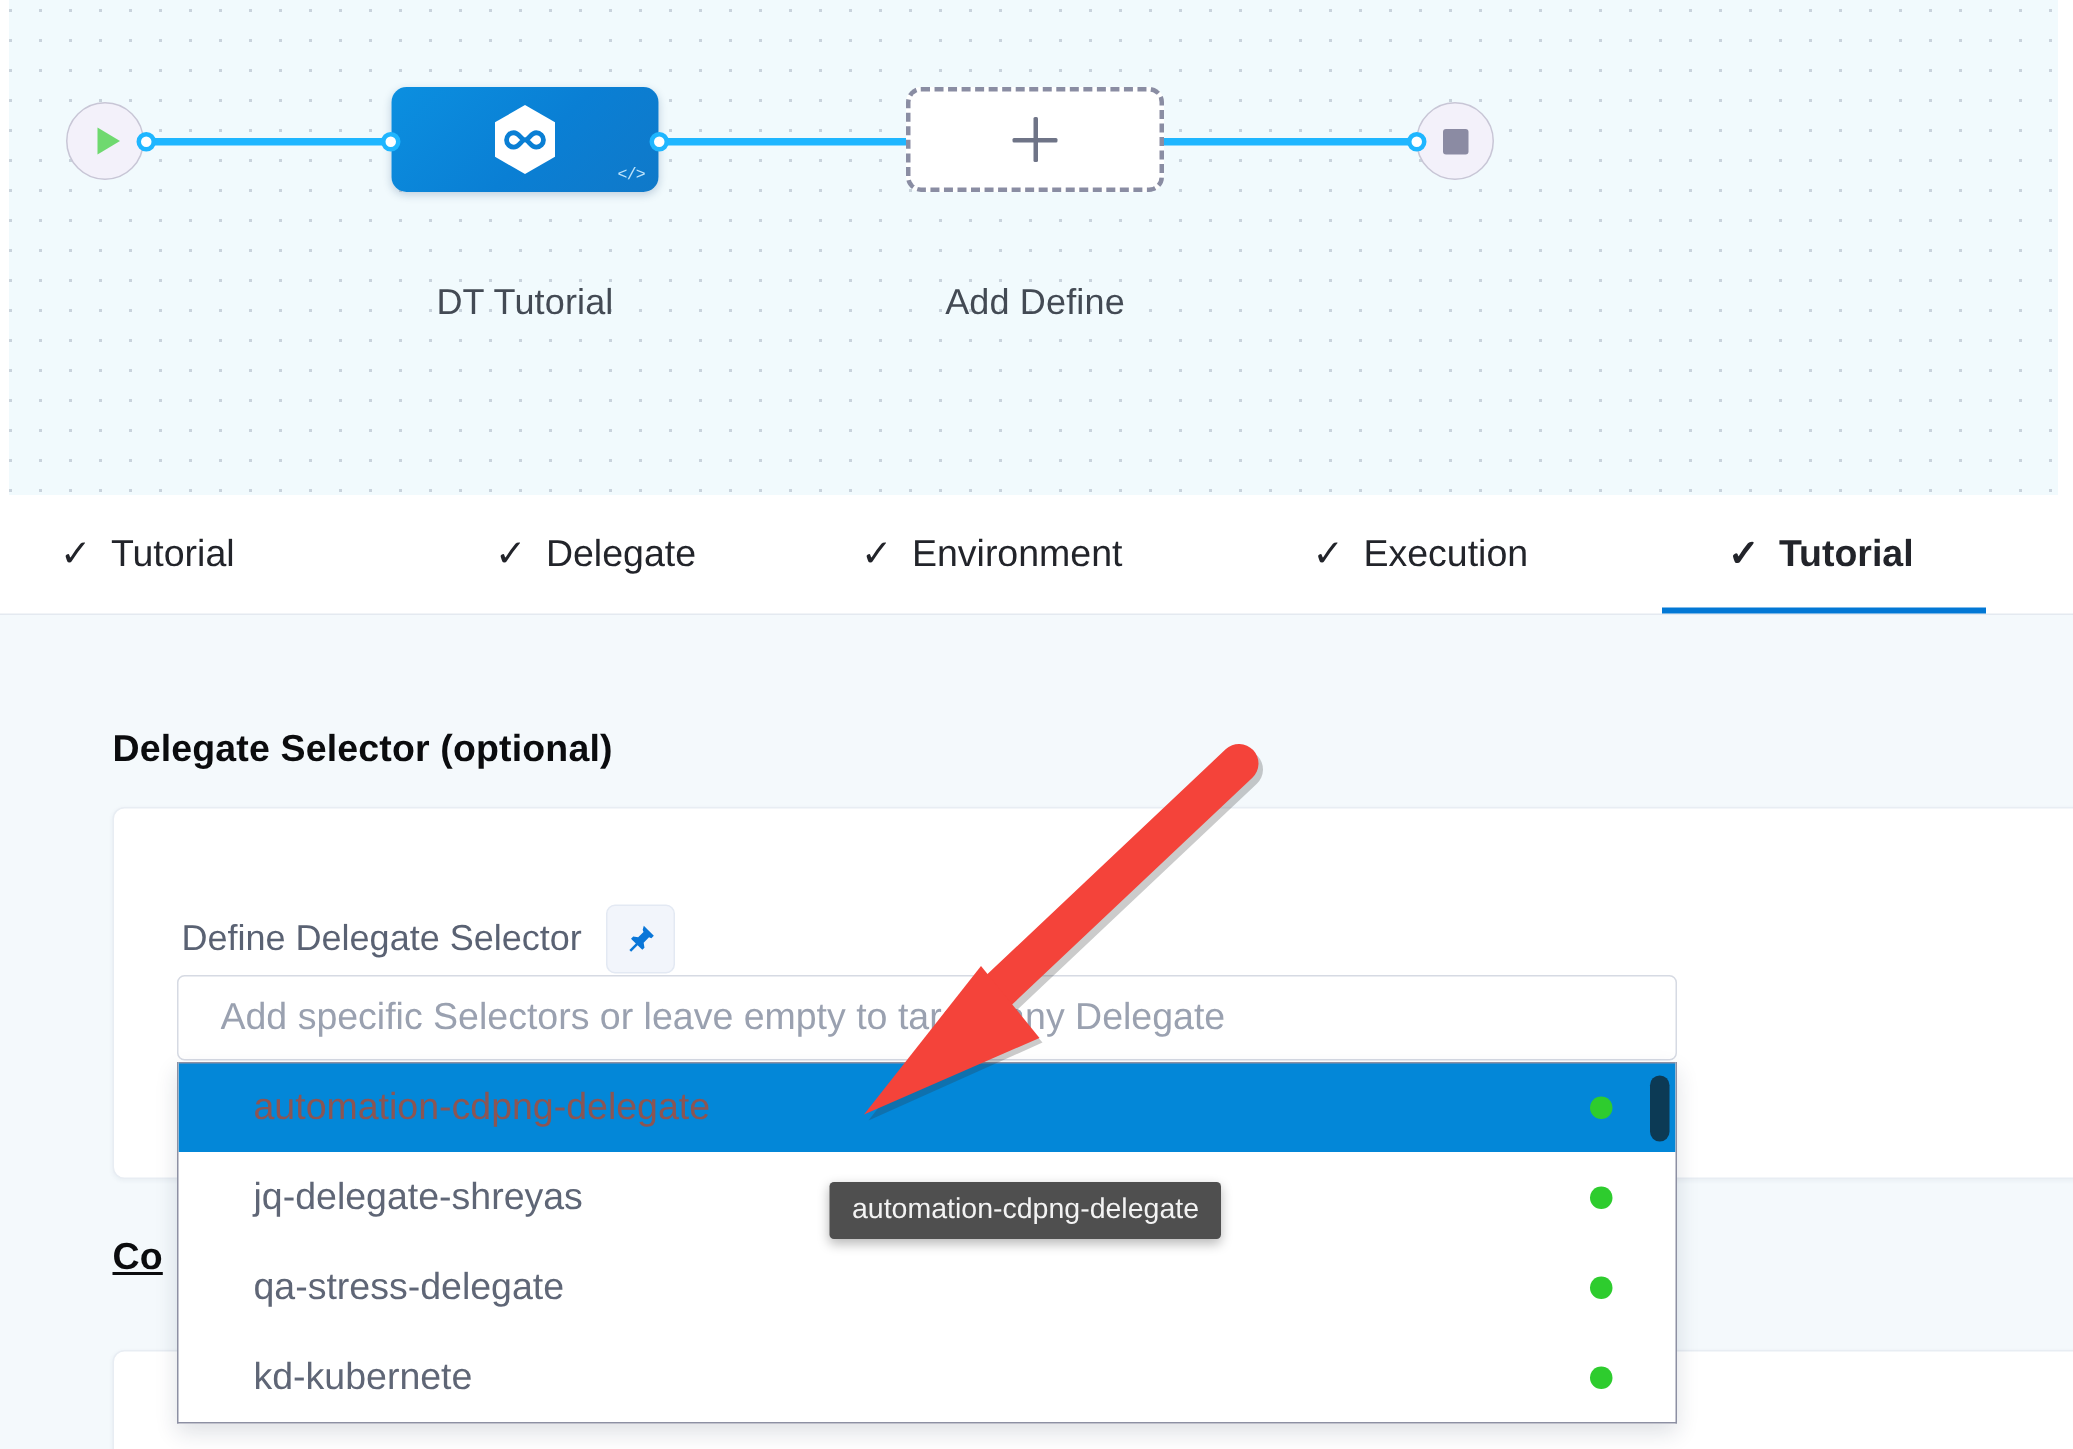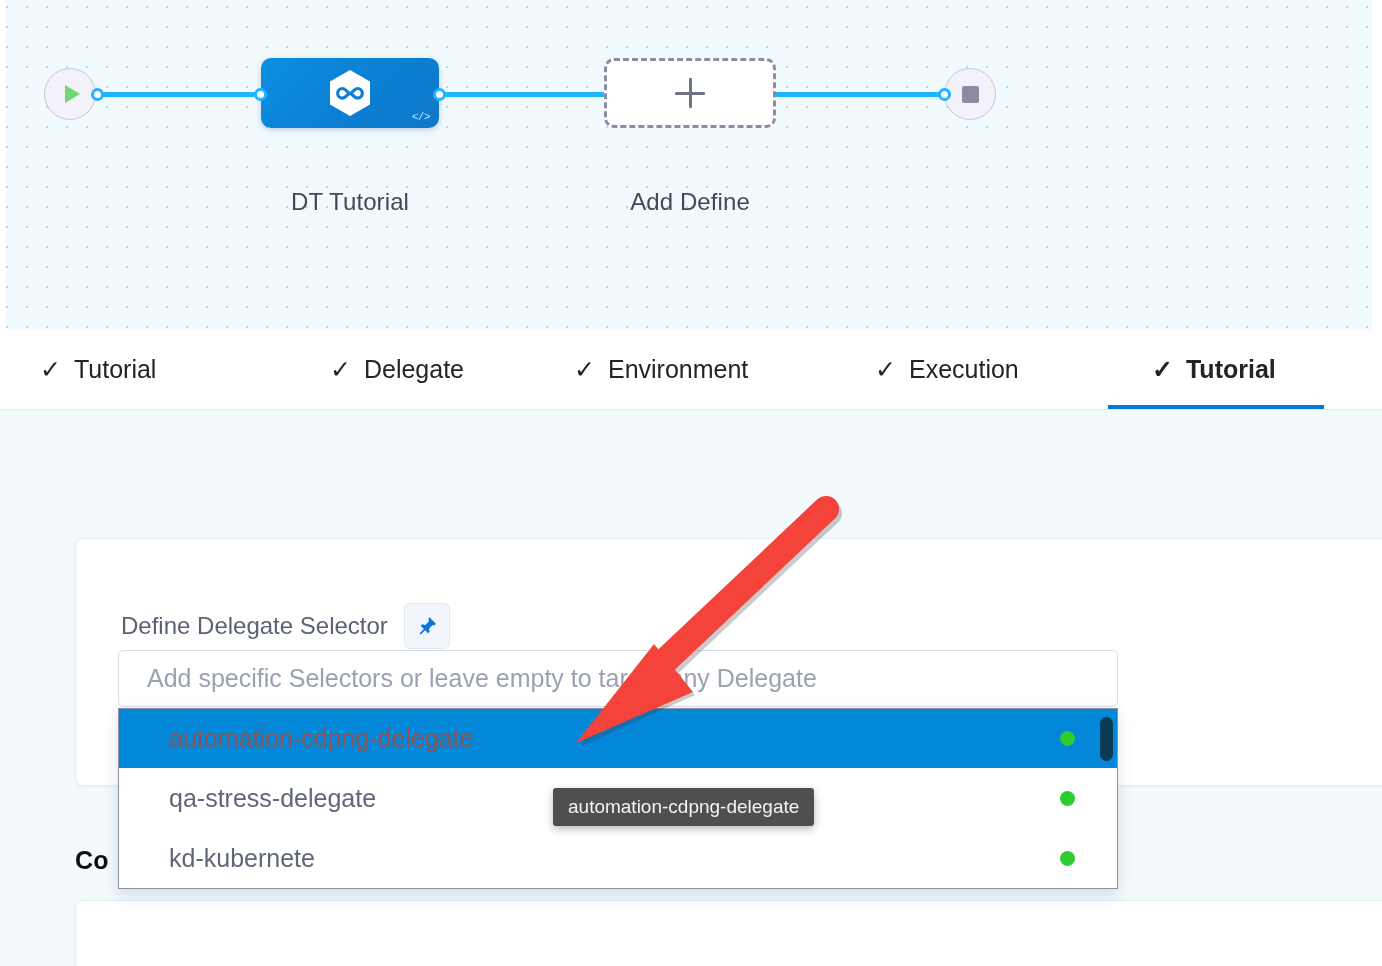--- a/index.html
+++ b/index.html
@@ -182,21 +182,21 @@
   }
   .section-title {
     position: absolute;
     font-size: 25px;
     font-weight: bold;
     color: #0b0c0e;
     letter-spacing: 0.1px;
     white-space: nowrap;
   }
   .title-delegate { left: 75px; top: 75px; }
-  .title-conditional { left: 75px; top: 436px; }
+  .title-conditional { left: 75px; top: 414px; text-decoration: underline; }
 
   .card {
     position: absolute;
     left: 75px;
     width: 1330px;
     background: #ffffff;
     border-radius: 8px;
     border: 1px solid #e8edf3;
     box-sizing: border-box;
     box-shadow: 0 1px 3px rgba(40,60,90,0.05);
@@ -378,20 +378,21 @@
     <span>Execution</span>
   </div>
   <div class="tab active" style="left:1152px;">
     <span class="chk">✓</span>
     <span>Tutorial</span>
   </div>
 </div>
 
 <div class="content">
 
+  <div class="section-title title-delegate">Delegate Selector (optional)</div>
 
   <div class="card card-delegate">
     <div class="field-row">
       <span class="field-label">Define Delegate Selector</span>
       <span class="pin-btn">
         <svg width="22" height="22" viewBox="0 0 24 24" fill="#0a76d8">
           <path d="M14.4 2.3 L21.7 9.6 L19.9 11.4 L18.2 10.8 L14.3 14.7 L14.9 18.3 L13.3 19.9 L9.9 16.5
                    L5.2 21.2 L3.9 20.0 L8.6 15.2 L5.1 11.8 L6.7 10.2 L10.3 10.8 L14.2 6.9 L13.6 5.2 Z"></path>
         </svg>
       </span>
@@ -407,20 +408,24 @@
   <input class="dd-input" type="text" placeholder="Add specific Selectors or leave empty to target any Delegate" style="">
 
   <div class="dd-list">
 
     <div class="dd-item selected">
       <span>automation-cdpng-delegate</span>
       <span class="dot"></span>
       <span class="dd-scroll-thumb"></span>
     </div>
 
+    <div class="dd-item">
+      <span>jq-delegate-shreyas</span>
+      <span class="dot"></span>
+    </div>
 
     <div class="dd-item">
       <span>qa-stress-delegate</span>
       <span class="dot"></span>
     </div>
 
     <div class="dd-item">
       <span>kd-kubernete</span>
       <span class="dot"></span>
     </div>

